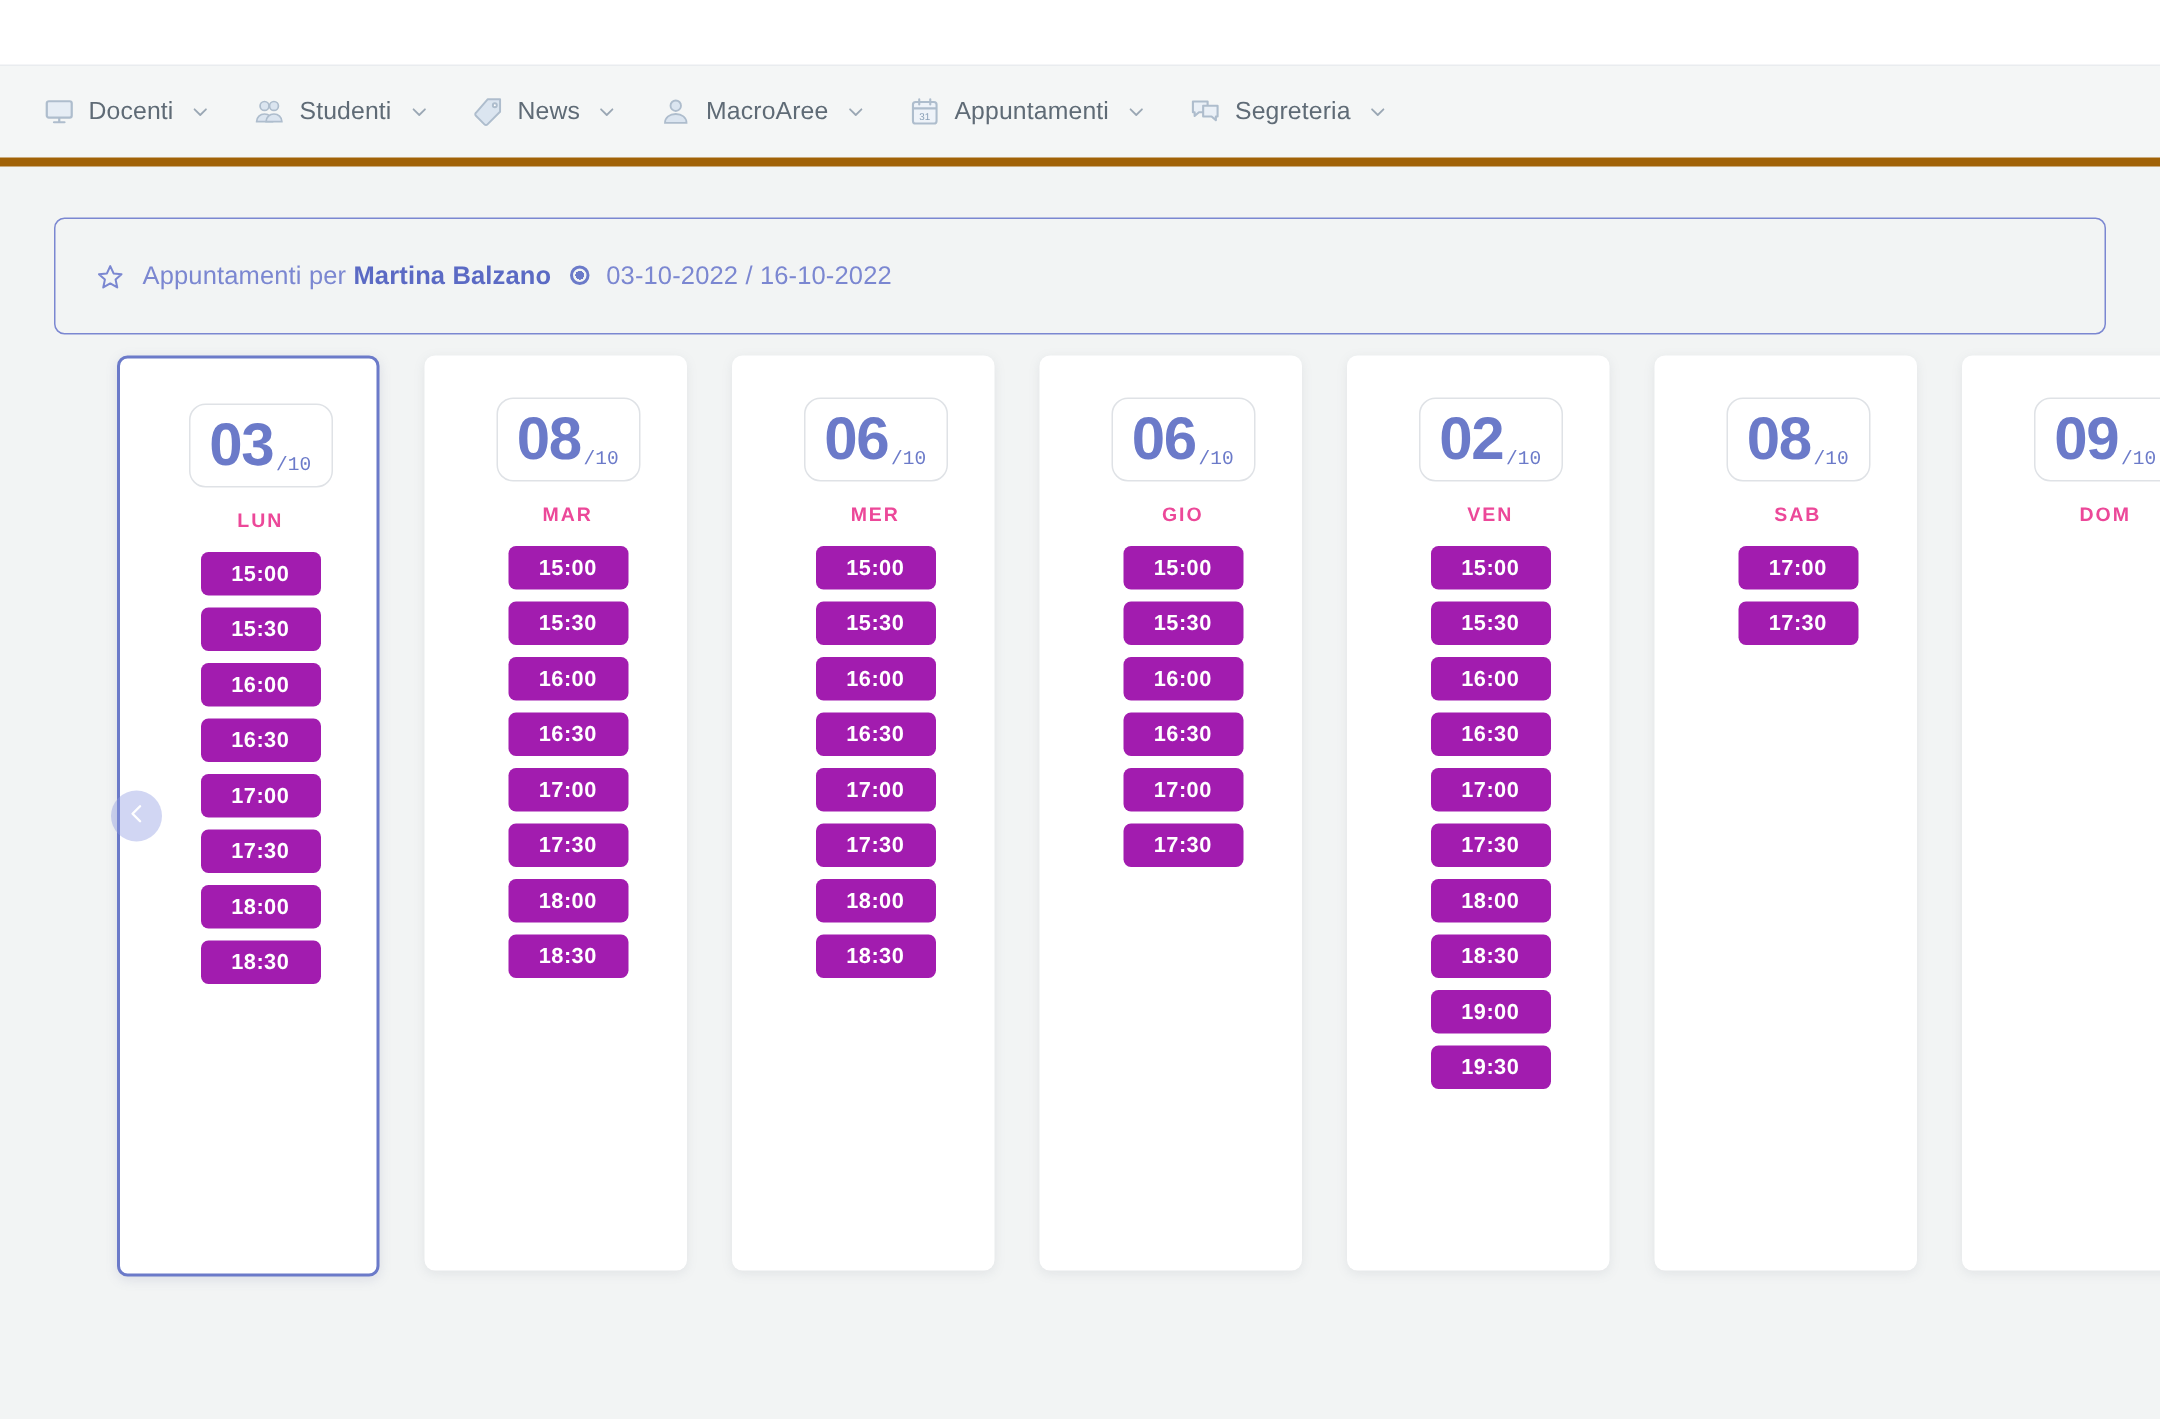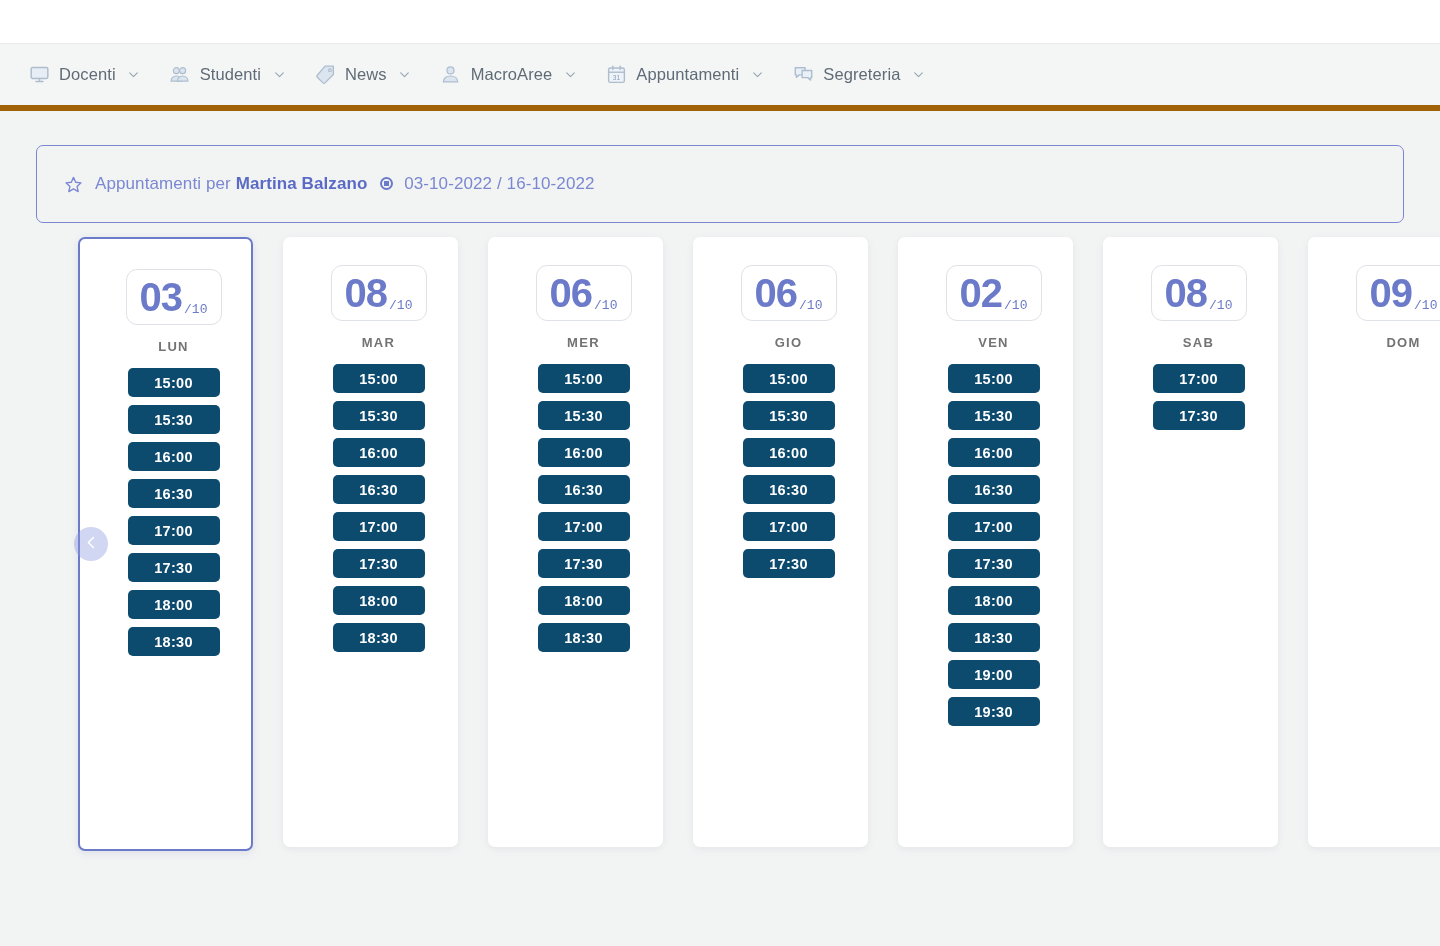--- a/index.html
+++ b/index.html
@@ -141,37 +141,37 @@
     font-weight: 400;
     margin-left: 2px;
     align-self: flex-end;
     margin-bottom: 7px;
     font-family: Liberation Mono, monospace;
   }
   .dayname {
     margin-top: 14px;
     font-size: 13px;
     font-weight: 700;
-    color: #737373;
+    color: #ec4899;
     letter-spacing: 1.3px;
   }
 
   .slots {
     margin-top: 14px;
     display: flex;
     flex-direction: column;
     gap: 8px;
     width: 100%;
     align-items: center;
   }
   .slot {
-    width: 92px;
+    width: 80px;
     height: 29px;
     border-radius: 5px;
-    background: #0c4a6e;
+    background: #a21caf;
     color: #ffffff;
     font-size: 14.5px;
     font-weight: 700;
     letter-spacing: .3px;
     display: flex;
     align-items: center;
     justify-content: center;
     cursor: pointer;
     border: none;
     font-family: "Liberation Sans", sans-serif;

